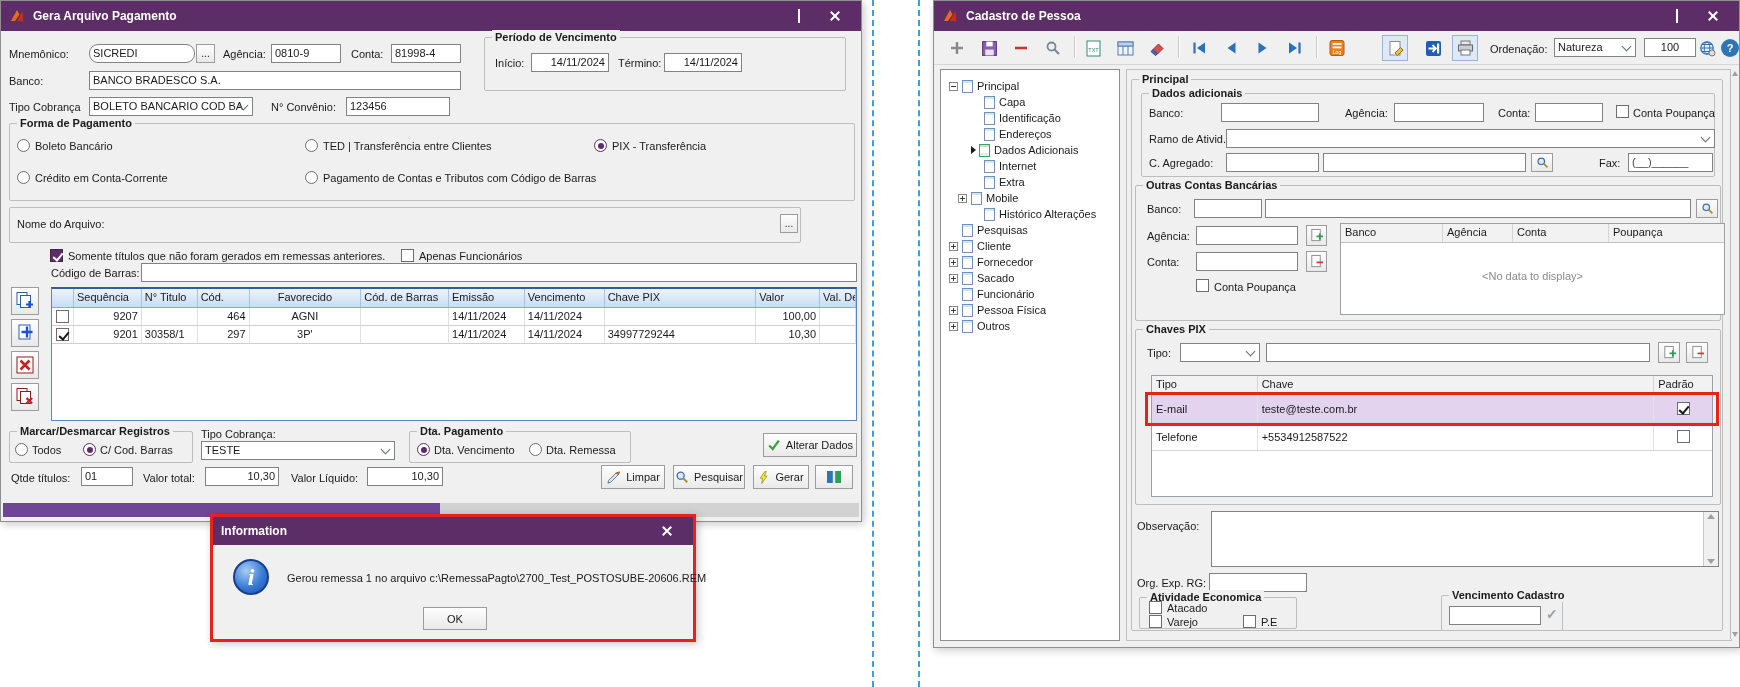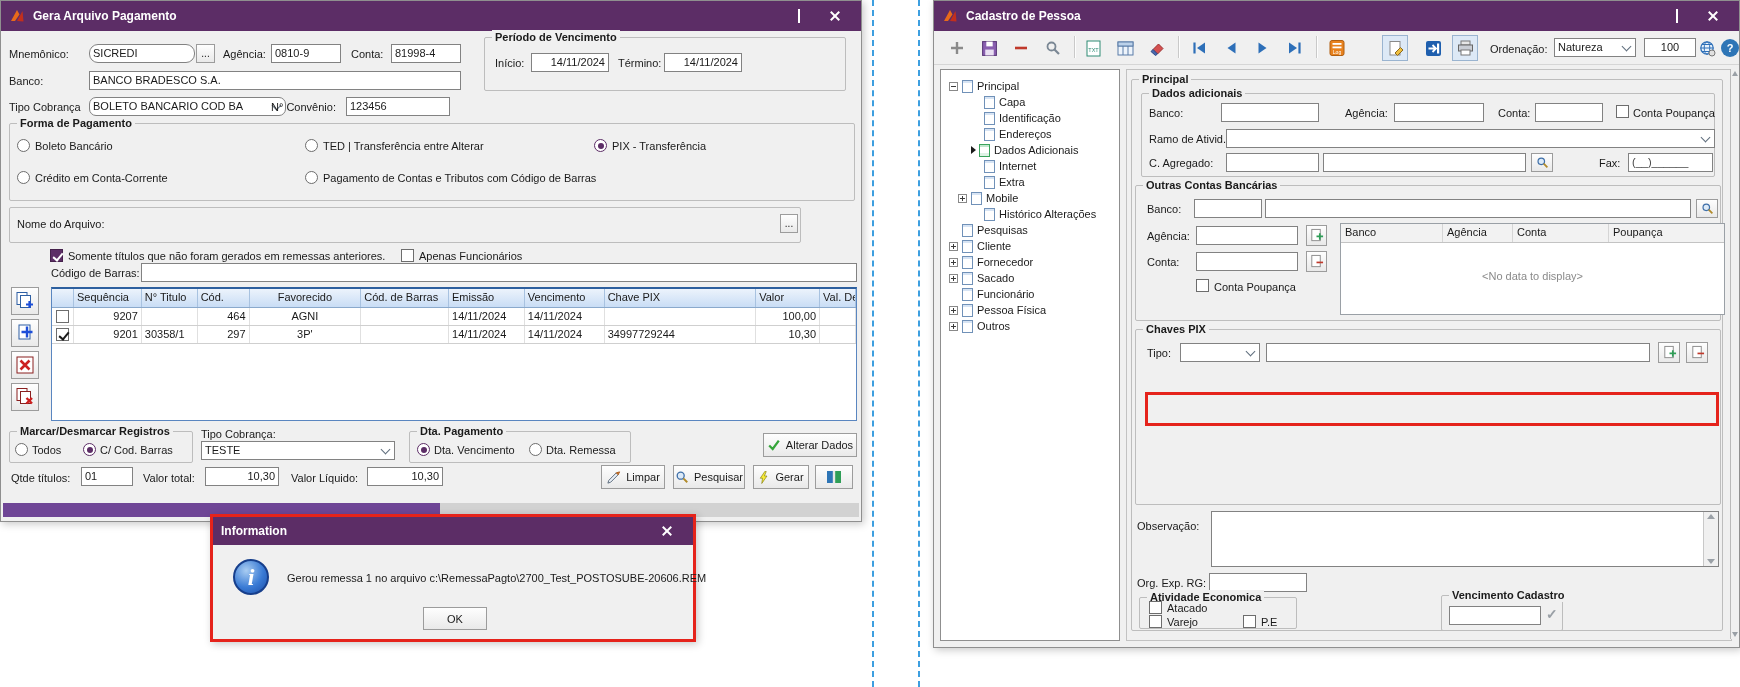--- a/index.html
+++ b/index.html
@@ -119,34 +119,34 @@
   </div>
   <span class="lbl" style="left:494px;top:53px;">Início:</span>
   <div class="inp ra" style="left:530px;top:52px;width:78px;">14/11/2024</div>
   <span class="lbl" style="left:617px;top:53px;">Término:</span>
   <div class="inp ra" style="left:663px;top:52px;width:78px;">14/11/2024</div>
 
   <span class="lbl" style="left:8px;top:71px;">Banco:</span>
   <div class="inp" style="left:88px;top:70px;width:372px;">BANCO BRADESCO S.A.</div>
 
   <span class="lbl" style="left:8px;top:97px;">Tipo Cobrança</span>
-  <div class="dd" style="left:88px;top:96px;width:197px;border-radius:7px;">
+  <div class="dd" style="left:88px;top:96px;width:164px;">
     <span>BOLETO BANCARIO COD BA</span>
     <span class="caret"></span>
   </div>
   <span class="lbl" style="left:270px;top:97px;">N° Convênio:</span>
   <div class="inp" style="left:345px;top:96px;width:104px;">123456</div>
 
   <div class="gb" style="left:8px;top:122px;width:846px;height:78px;">
     <b class="leg">Forma de Pagamento</b>
   </div>
   <span class="radio" style="left:16px;top:138px;"></span>
   <span class="lbl" style="left:34px;top:136px;">Boleto Bancário</span>
   <span class="radio" style="left:304px;top:138px;"></span>
-  <span class="lbl" style="left:322px;top:136px;">TED | Transferência entre Alterar</span>
+  <span class="lbl" style="left:322px;top:136px;">TED | Transferência entre Clientes</span>
   <span class="radio on" style="left:593px;top:138px;"></span>
   <span class="lbl" style="left:611px;top:136px;">PIX - Transferência</span>
   <span class="radio" style="left:16px;top:170px;"></span>
   <span class="lbl" style="left:34px;top:168px;">Crédito em Conta-Corrente</span>
   <span class="radio" style="left:304px;top:170px;"></span>
   <span class="lbl" style="left:322px;top:168px;">Pagamento de Contas e Tributos com Código de Barras</span>
 
   <div class="gb" style="left:8px;top:206px;width:792px;height:36px;"></div>
   <span class="lbl" style="left:16px;top:214px;">Nome do Arquivo:</span>
   <div class="btn sm" style="left:779px;top:213px;width:18px;height:19px;">...</div>
@@ -623,20 +623,41 @@
         <path d="M8 9 h7 M11.5 5.5 v7" stroke="#2f9e57" stroke-width="1.8"></path>
       </svg>
   </div>
   <div class="btn" style="left:752px;top:341px;width:22px;height:21px;">
     <svg width="15" height="15" viewBox="0 0 16 16">
         <rect x="3" y="1.5" width="9" height="12" fill="#fff" stroke="#8a8a8a"></rect>
         <path d="M8 9 h7" stroke="#c0392b" stroke-width="1.8"></path>
       </svg>
   </div>
 
+  <div class="rgrid" style="left:217px;top:374px;width:562px;height:122px;">
+    <div class="rg-head">
+      <div class="c" style="width:106px;">Tipo</div>
+      <div class="c" style="width:398px;">Chave</div>
+      <div class="c" style="width:58px;border-right:none;">Padrão</div>
+    </div>
+    <div class="rg-row hl">
+      <div class="c" style="width:106px;">E-mail</div>
+      <div class="c" style="width:398px;">teste@teste.com.br</div>
+      <div class="c" style="width:58px;border-right:none;justify-content:center;">
+          <span class="chk black" style="position:relative;"></span>
+        </div>
+    </div>
+    <div class="rg-row">
+      <div class="c" style="width:106px;">Telefone</div>
+      <div class="c" style="width:398px;">+5534912587522</div>
+      <div class="c" style="width:58px;border-right:none;justify-content:center;">
+          <span class="chk" style="position:relative;"></span>
+        </div>
+    </div>
+  </div>
 
   <div class="anno" style="left:211px;top:391px;width:574px;height:34px;"></div>
 
   <span class="lbl" style="left:203px;top:516px;">Observação:</span>
   <div class="ta" style="left:277px;top:510px;width:508px;height:56px;">
     <div class="scrollcol" style="right:0;top:0;bottom:0;">
       <span class="sarr up"></span>
       <span class="sarr dn"></span>
     </div>
   </div>

